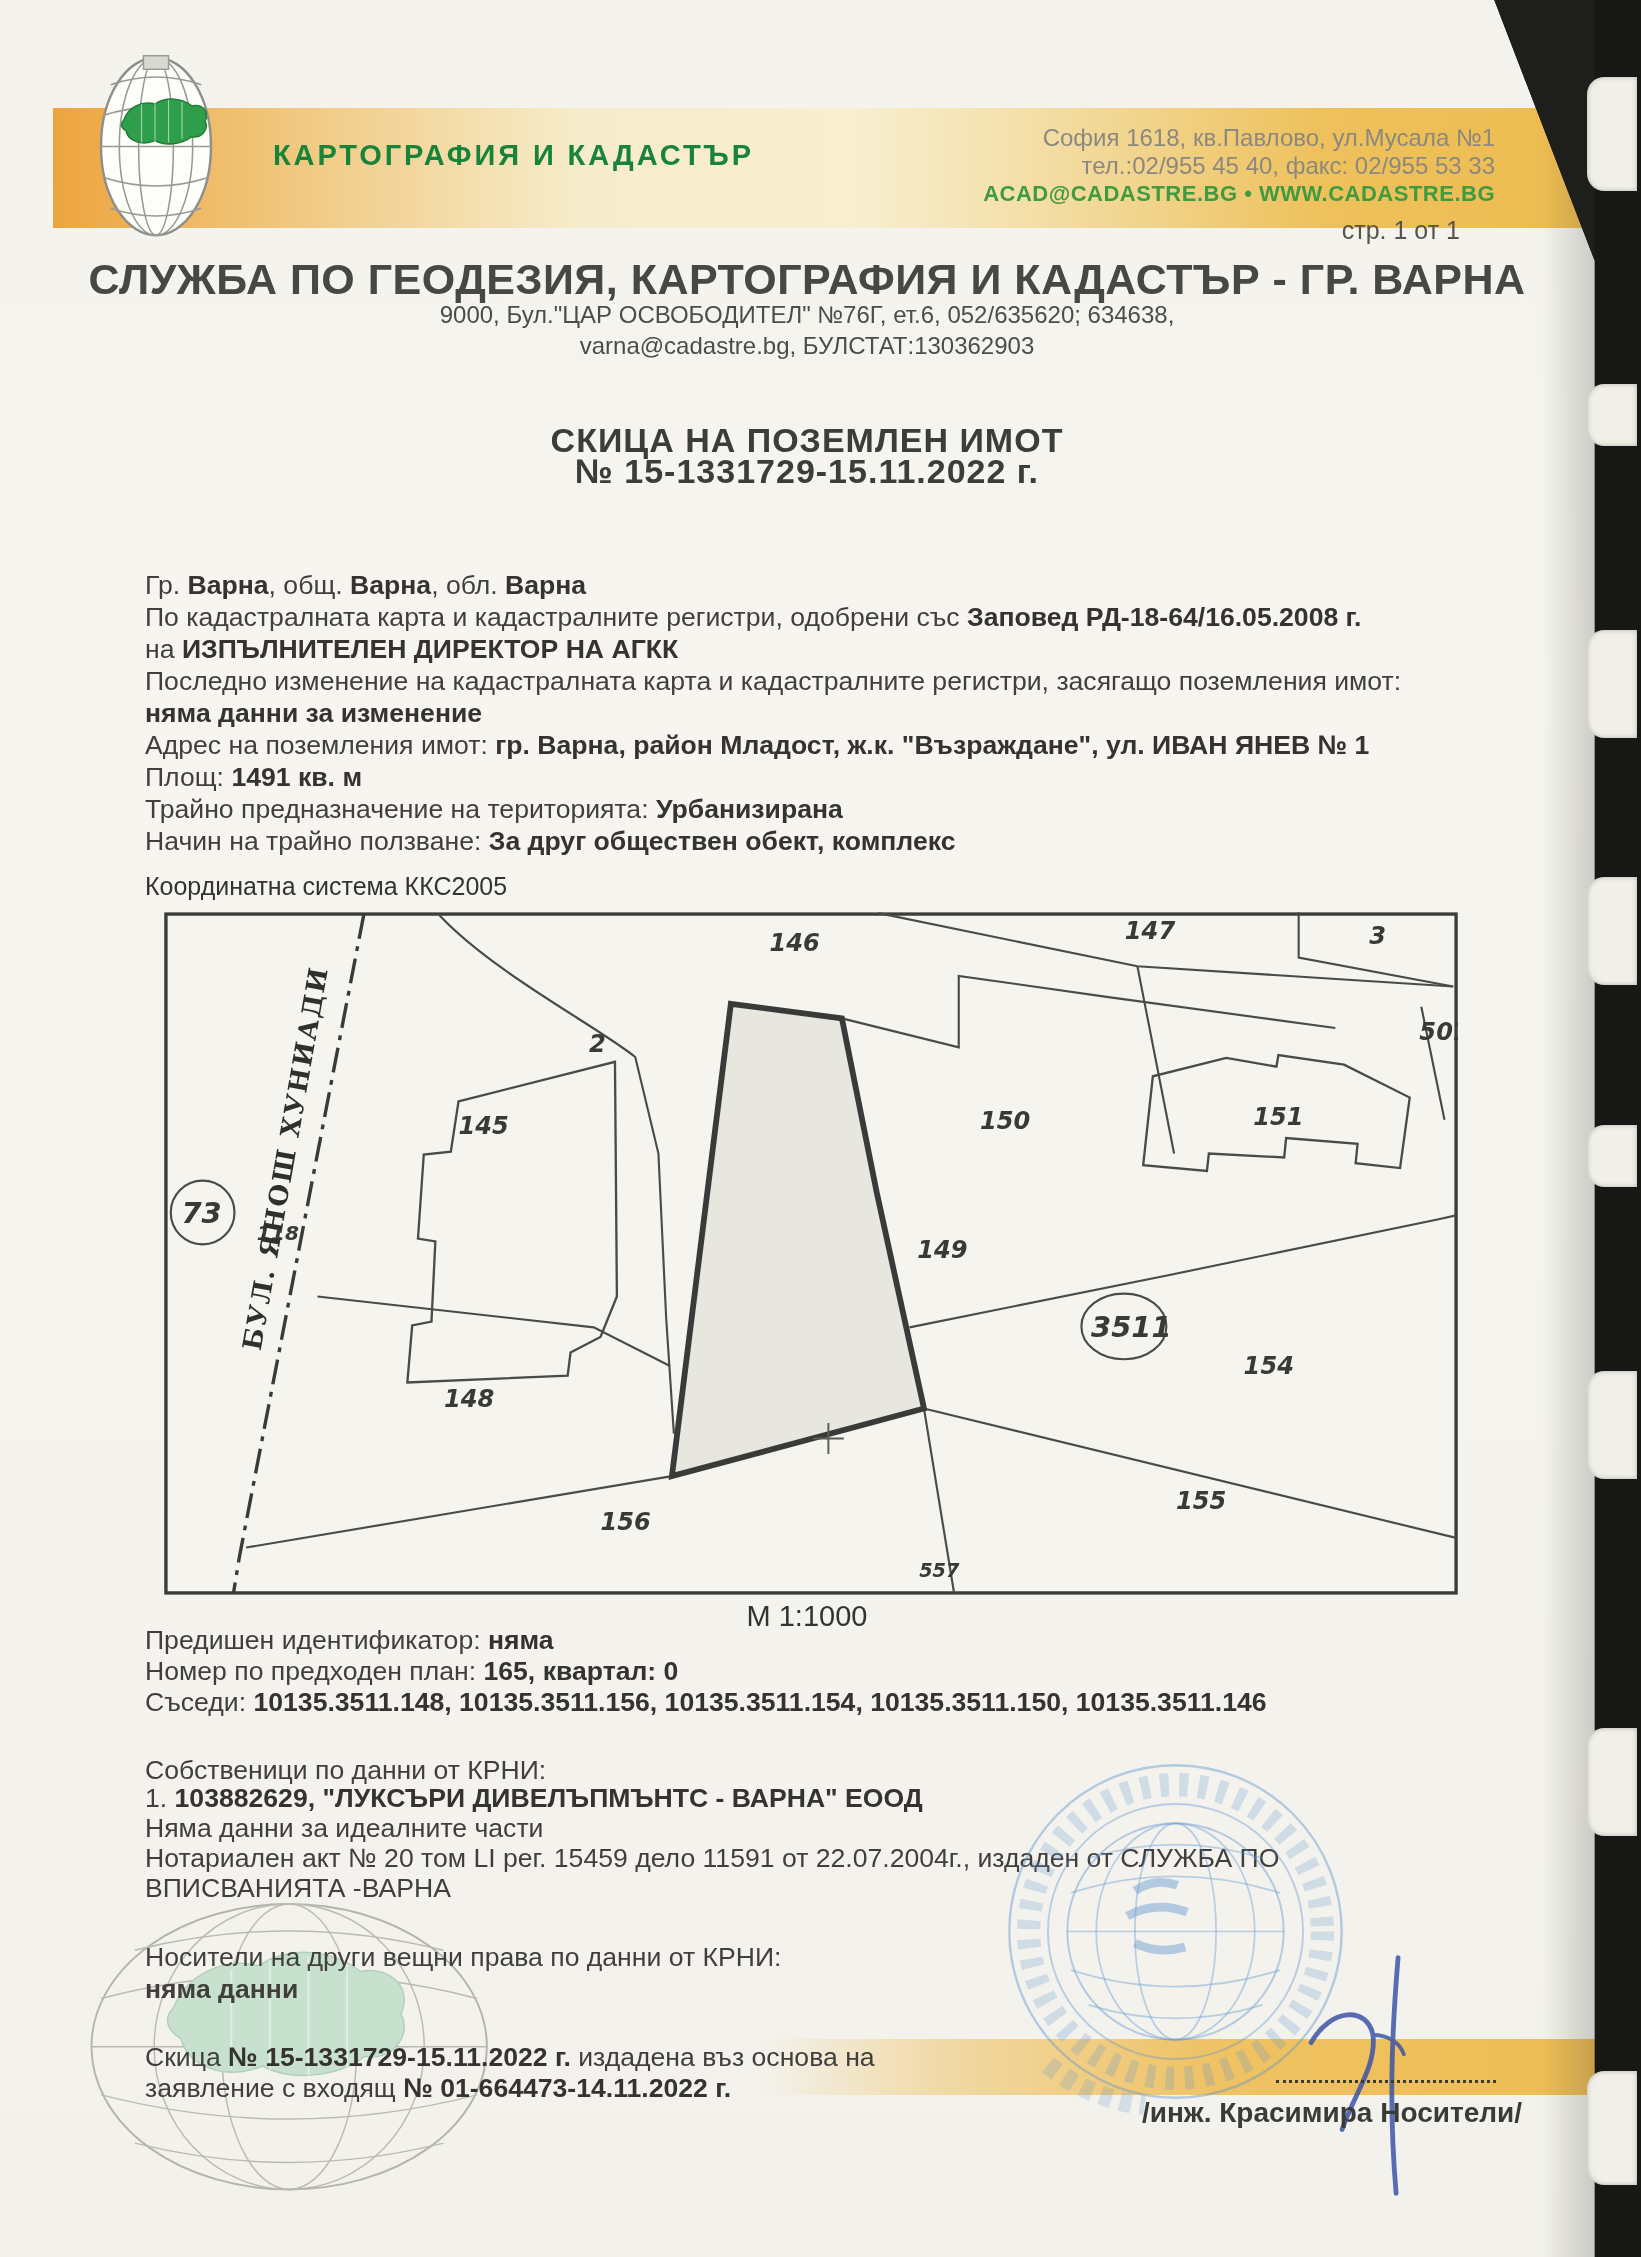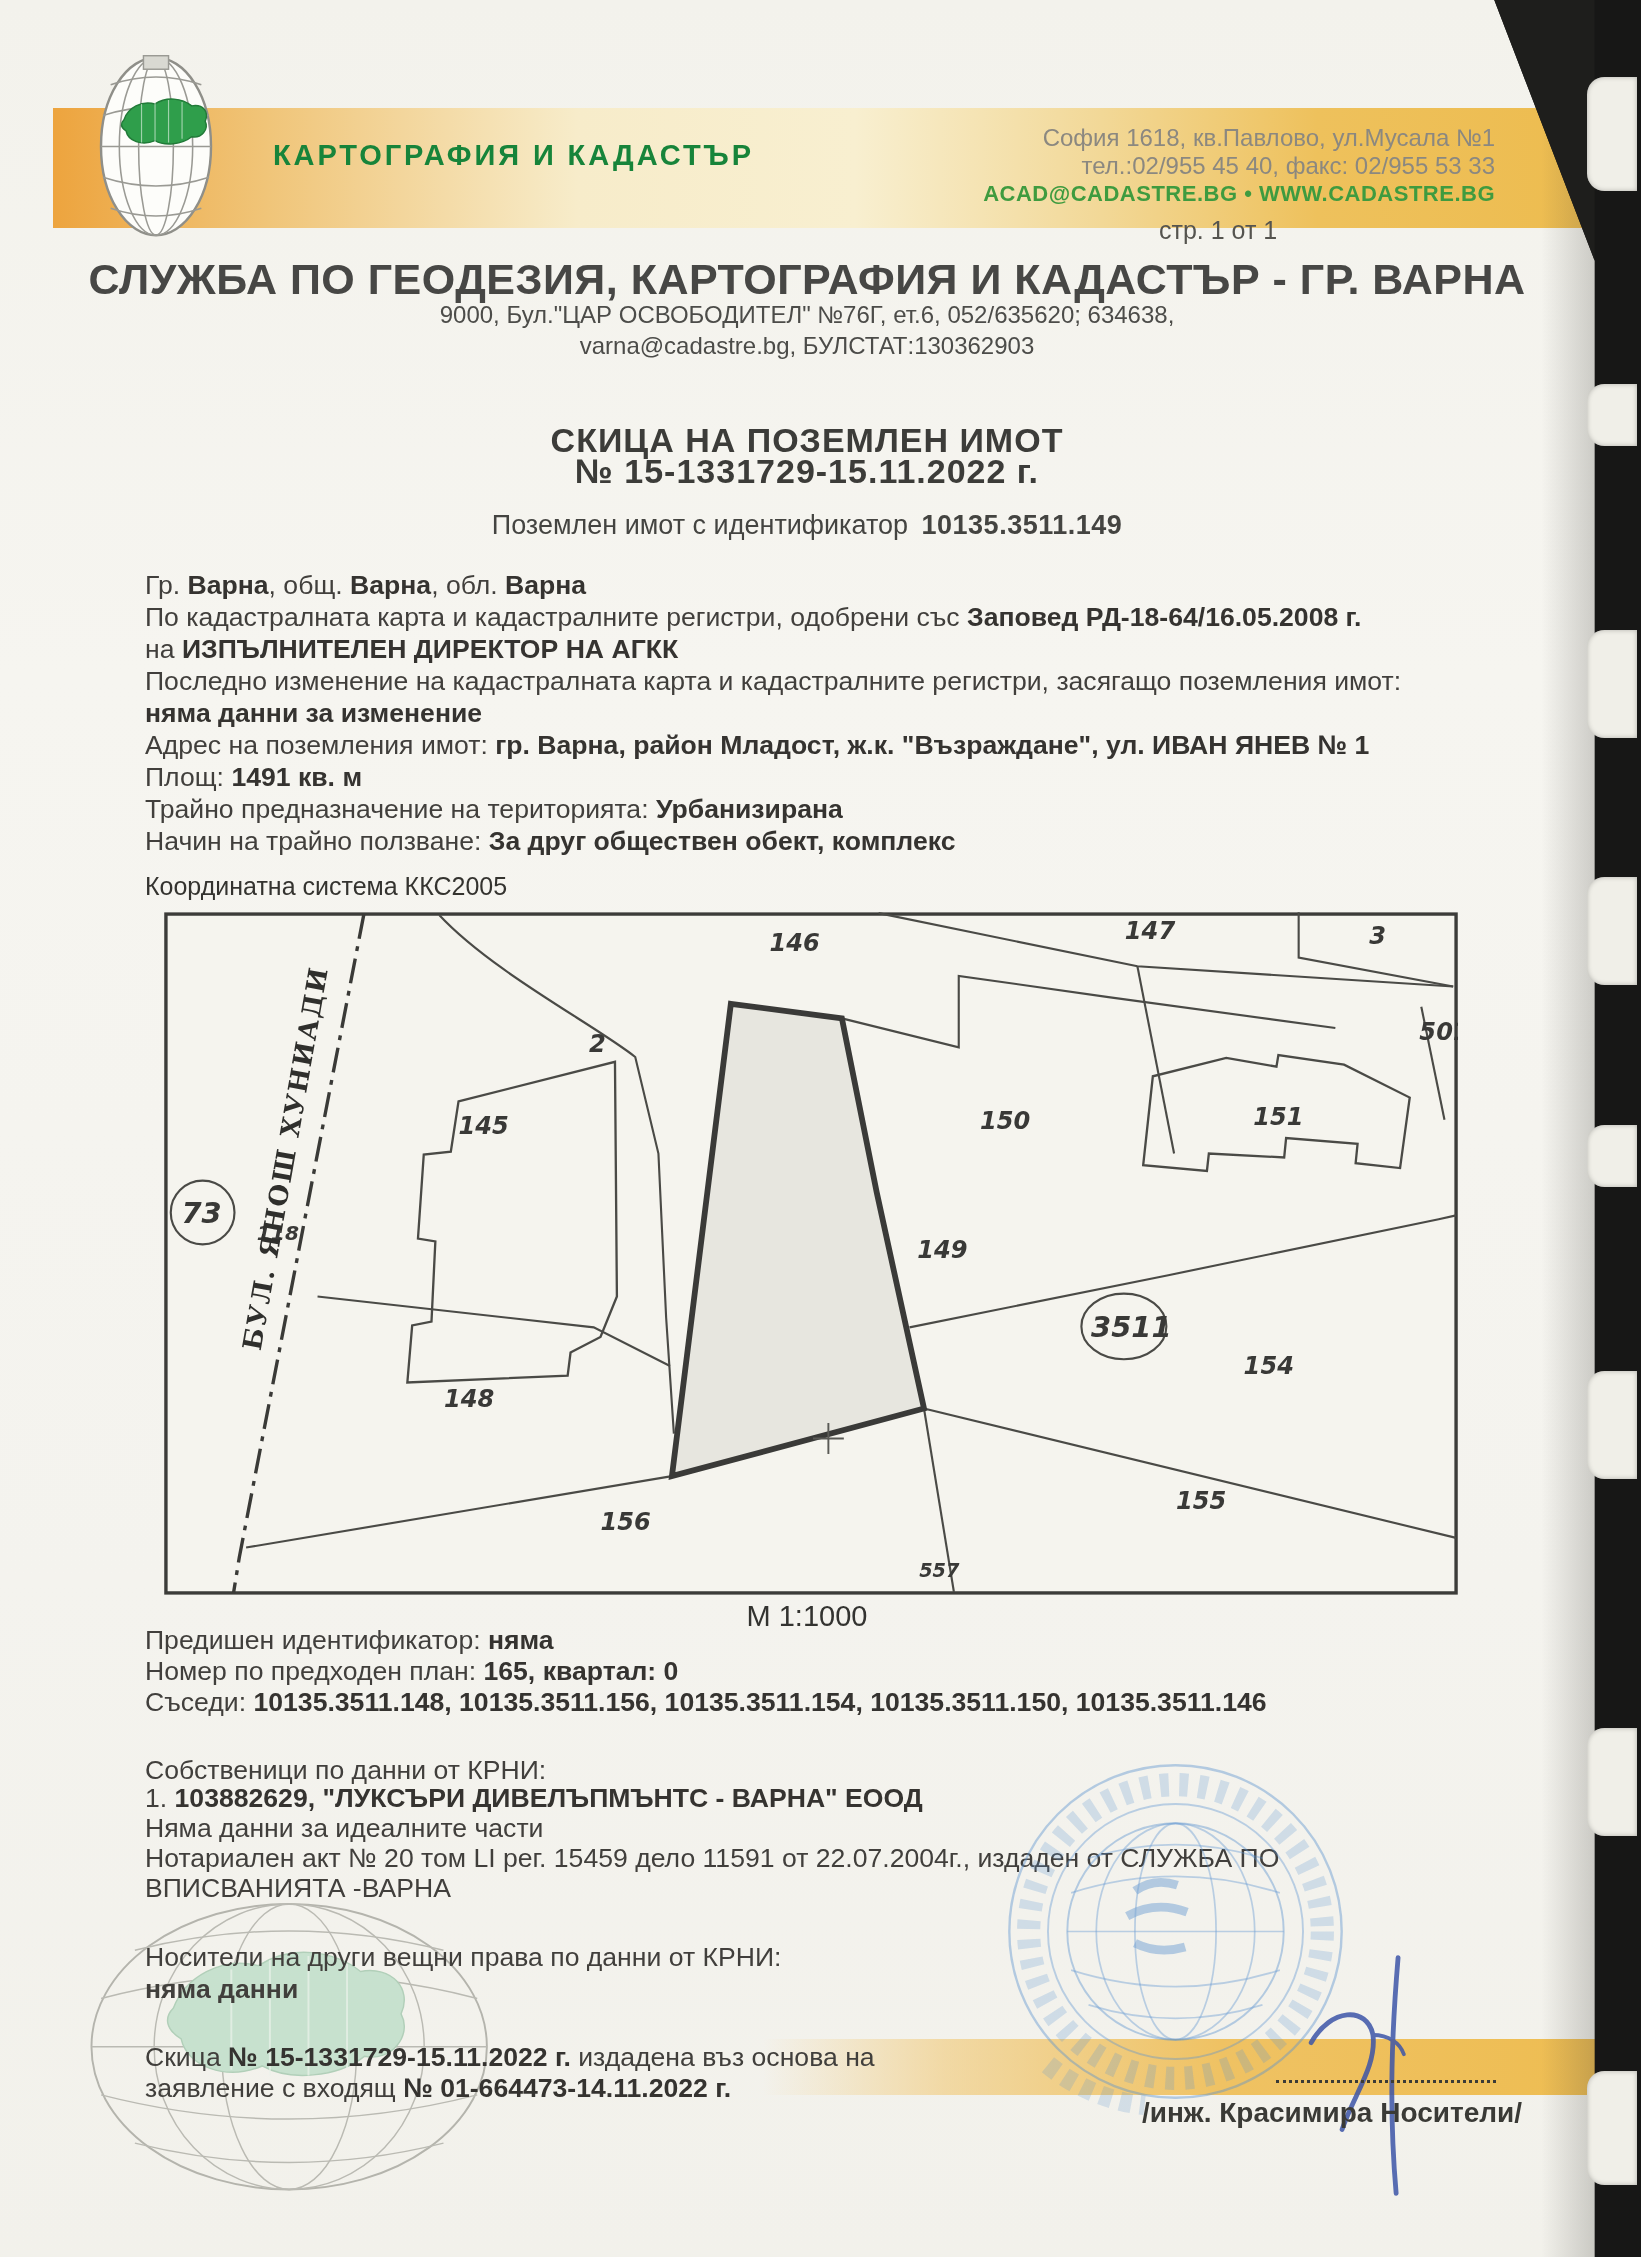--- a/index.html
+++ b/index.html
@@ -8,21 +8,21 @@
         background:linear-gradient(180deg,#f3f2ec 0%,#f6f5f0 30%,#f4f3ee 70%,#f2f1eb 100%);}
   .abs{position:absolute;}
   
   #band{left:53px;top:108px;width:1542px;height:120px;
         background:linear-gradient(90deg,#eda43e 0%,#f0c579 14%,#f7ecca 34%,#f8efd0 52%,#f2d897 68%,#eec15c 82%,#edbc4f 100%);}
   .agency-line{color:#17843a;font-weight:bold;font-size:29px;letter-spacing:2.9px;line-height:36px;}
   #agency-text{left:273px;top:137px;}
   #contact{left:869px;top:124px;width:626px;text-align:right;line-height:28px;}
   #contact .c1{color:#8b8880;font-size:24px;}
   #contact .c3{color:#3f9b3f;font-size:22px;font-weight:bold;letter-spacing:0.5px;margin-top:0;}
-  #pagenote{left:1159px;top:216px;width:301px;text-align:left;font-size:25px;color:#55544f;}
+  #pagenote{left:1159px;top:216px;width:301px;text-align:right;font-size:25px;color:#55544f;}
   
   .cwrap{left:0;top:0;width:1614px;text-align:center;}
   #office-title{top:255px;font-size:43px;color:#474745;letter-spacing:0.5px;font-weight:bold;}
   #office-addr{top:301px;font-size:24px;color:#4c4c49;}
   #office-mail{top:332px;font-size:24px;color:#4c4c49;}
   #doc-title{top:409px;font-size:34px;font-weight:bold;color:#3c3c39;letter-spacing:1px;margin-top:12px;}
   #doc-num{top:452px;font-size:34px;font-weight:bold;color:#3c3c39;letter-spacing:1px;}
   #doc-id{top:510px;font-size:27px;color:#444441;}
   #doc-id b{padding-left:13.5px;letter-spacing:0.5px;}
   
@@ -80,23 +80,20 @@
   </div>
 
   <div class="abs" id="pagenote">стр. 1 от 1</div>
 
   <div class="abs cwrap" id="office-title">СЛУЖБА ПО ГЕОДЕЗИЯ, КАРТОГРАФИЯ И КАДАСТЪР - ГР. ВАРНА</div>
   <div class="abs cwrap" id="office-addr">9000, Бул."ЦАР ОСВОБОДИТЕЛ" №76Г, ет.6, 052/635620; 634638,</div>
   <div class="abs cwrap" id="office-mail">varna@cadastre.bg, БУЛСТАТ:130362903</div>
 
   <div class="abs cwrap" id="doc-title">СКИЦА НА ПОЗЕМЛЕН ИМОТ</div>
   <div class="abs cwrap" id="doc-num">№ 15-1331729-15.11.2022 г.</div>
-  <div class="abs cwrap" id="doc-id">
-    <span>Поземлен имот с  идентификатор</span><b>10135.3511.149</b>
-  </div>
 
   <div class="abs block" id="body-block">
     <div><span>Гр. </span><b>Варна</b><span>, общ. </span><b>Варна</b><span>, обл. </span><b>Варна</b></div>
     <div><span>По кадастралната карта и кадастралните регистри, одобрени със </span><b>Заповед РД-18-64/16.05.2008 г.</b></div>
     <div><span>на </span><b>ИЗПЪЛНИТЕЛЕН ДИРЕКТОР НА АГКК</b></div>
     <div><span>Последно изменение на кадастралната карта и кадастралните регистри, засягащо поземления имот:</span></div>
     <div><b>няма данни за изменение</b></div>
     <div><span>Адрес на поземления имот: </span><b>гр. Варна, район Младост, ж.к. "Възраждане", ул. ИВАН ЯНЕВ № 1</b></div>
     <div><span>Площ: </span><b>1491 кв. м</b></div>
     <div><span>Трайно предназначение на територията: </span><b>Урбанизирана</b></div>

